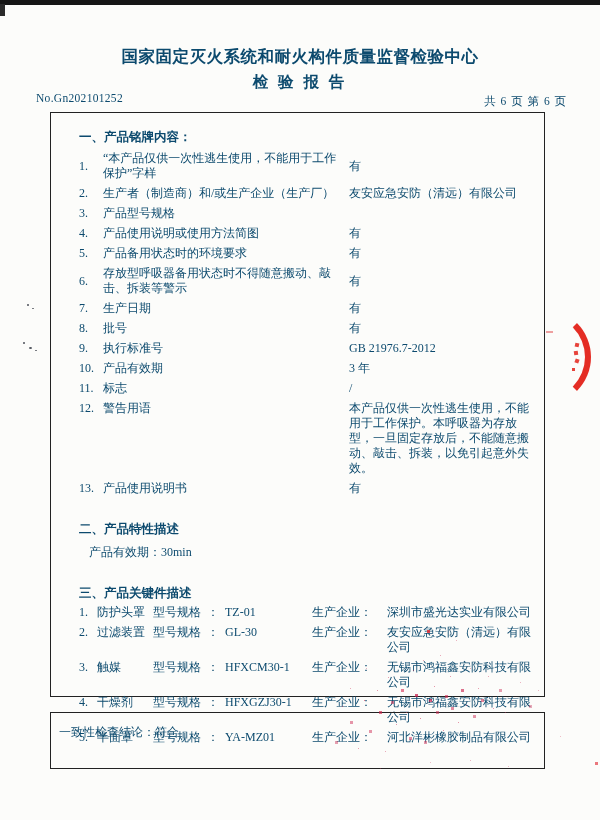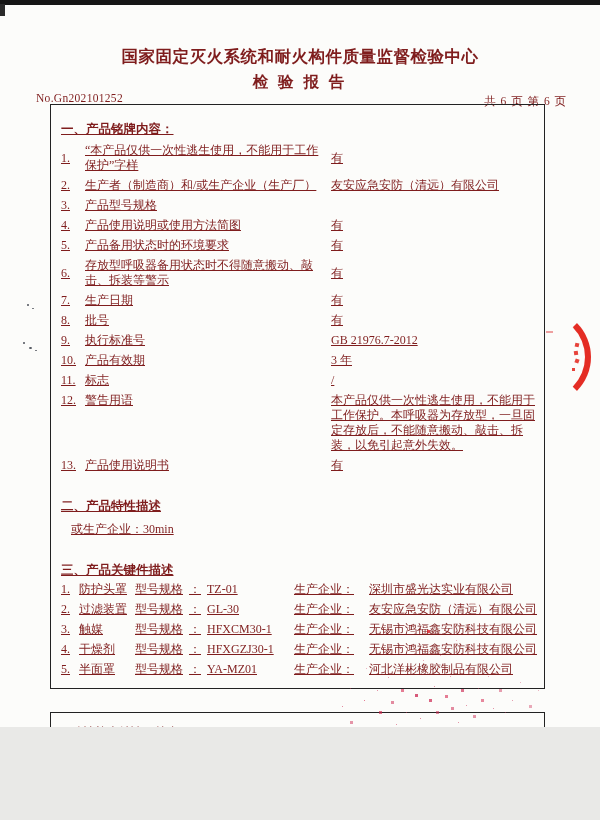--- a/index.html
+++ b/index.html
@@ -1,28 +1,28 @@
 <!DOCTYPE html>
 <html><head>
 <meta charset="utf-8">
 <style>
   html,body{margin:0;padding:0;}
   body{width:600px;height:820px;background:#e9e9e7;font-family:"Liberation Serif","DejaVu Serif",serif;}
-  .page{position:relative;width:600px;height:727px;background:#fcfcfa;overflow:hidden;color:#7f1d1d;}
+  .page{position:relative;width:600px;height:820px;background:#fcfcfa;overflow:hidden;color:#0c4a6e;}
   
   .scan-topbar{position:absolute;left:0;top:0;width:600px;height:5px;background:#161616;}
   .scan-corner{position:absolute;left:0;top:4px;width:5px;height:12px;background:#2a2a2a;}
   .ink-dot{position:absolute;border-radius:50%;background:#222733;opacity:.8;}
   
   .org-title{position:absolute;top:46px;left:0;width:600px;text-align:center;font-size:16.5px;font-weight:bold;letter-spacing:.5px;}
   .report-title{position:absolute;top:72px;left:0;width:600px;text-align:center;font-size:15.5px;font-weight:bold;letter-spacing:3px;}
   .report-no{position:absolute;top:92px;left:36px;font-size:11.5px;letter-spacing:.3px;}
   .page-info{position:absolute;top:94px;right:33px;font-size:11.5px;letter-spacing:1px;}
   
-  .main-box{position:absolute;left:50px;top:104px;width:495px;height:585px;border:1.6px solid #222;box-sizing:border-box;padding:16px 6px 0 10px;text-decoration:underline;}
+  .main-box{position:absolute;left:50px;top:112px;width:495px;height:585px;border:1.6px solid #222;box-sizing:border-box;padding:16px 6px 0 28px;}
   .sec-heading{font-size:12.5px;font-weight:bold;height:16px;line-height:16px;}
   .rows{margin-top:6px;}
   .row{display:flex;align-items:flex-start;margin-bottom:5px;font-size:12px;line-height:15px;}
   .row.center{align-items:center;}
   .num{flex:0 0 24px;}
   .lbl{flex:0 0 244px;}
   .val{flex:1;padding-left:2px;}
   .sec2-heading{margin-top:25px;}
   .sec2-line{margin-top:8px;margin-left:10px;font-size:12px;line-height:15px;}
   .sec3-heading{margin-top:25px;}
@@ -149,21 +149,21 @@
         <span class="val">本产品仅供一次性逃生使用，不能用于工作保护。本呼吸器为存放型，一旦固定存放后，不能随意搬动、敲击、拆装，以免引起意外失效。</span>
       </div>
       <div class="row">
         <span class="num">13.</span>
         <span class="lbl">产品使用说明书</span>
         <span class="val">有</span>
       </div>
     </div>
 
     <div class="sec-heading sec2-heading">二、产品特性描述</div>
-    <div class="sec2-line">或生产企业：30min</div>
+    <div class="sec2-line">产品有效期：30min</div>
 
     <div class="sec-heading sec3-heading">三、产品关键件描述</div>
     <div class="krows">
       <div class="krow">
         <span class="num">1.</span>
         <span class="kname">防护头罩</span>
         <span class="kspec">型号规格</span>
         <span class="kcolon">：</span>
         <span class="kmodel">TZ-01</span>
         <span class="kmfr">生产企业：</span>

